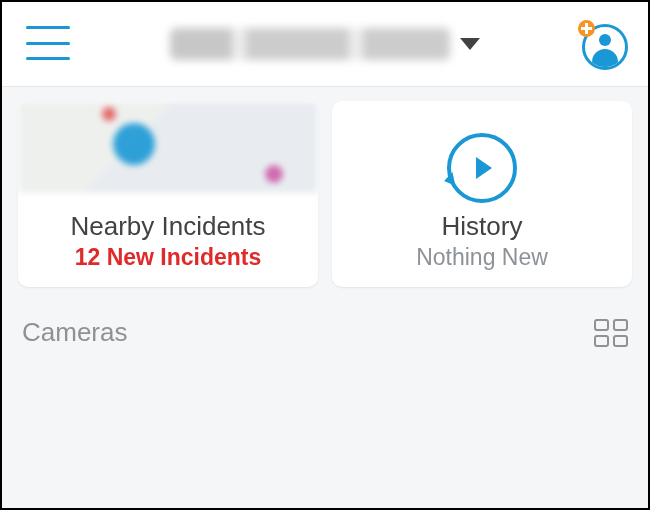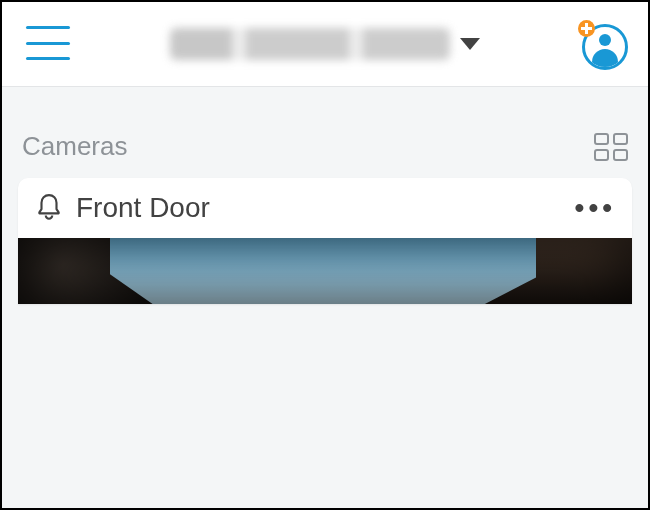--- a/index.html
+++ b/index.html
@@ -67,48 +67,47 @@
       <div class="avatar-ring">
         <div class="head"></div>
           <div class="body"></div>
       </div>
       <div class="plus-badge"></div>
     </div>
   </div>
 
   <div class="content">
 
+    <div class="cards">
+      <div class="card">
+        <div class="map-blur">
+          <div class="map-dot-red"></div>
+        </div>
+        <div class="card-title">Nearby Incidents</div>
+        <div class="card-sub sub-red">12 New Incidents</div>
+      </div>
+      <div class="card">
+        <div class="history-icon">
+          <div class="play-triangle"></div>
+        </div>
+        <div class="card-title">History</div>
+        <div class="card-sub sub-gray">Nothing New</div>
+      </div>
+    </div>
 
     <div class="section-row">
       <div class="section-title">Cameras</div>
       <div class="grid-icon">
         <span></span>
           <span></span>
           <span></span>
           <span></span>
       </div>
     </div>
 
-    <div class="camera-card">
-      <div class="camera-head">
-        <div class="bell-icon">
-          <svg viewBox="0 0 24 28">
-              <path d="M12 2c-4 0-7 3-7 7v6l-2 3v1h18v-1l-2-3V9c0-4-3-7-7-7z M9 21a3 3 0 0 0 6 0" fill="none" stroke="#424242" stroke-width="2" stroke-linejoin="round"></path>
-            </svg>
-        </div>
-        <div class="camera-name">Front Door</div>
-        <div class="dots">•••</div>
-      </div>
-      <div class="camera-preview">
-        <div class="wall-left"></div>
-        <div class="wall-right"></div>
-        <div class="sky"></div>
-        <div class="vignette"></div>
-      </div>
-    </div>
 
   </div>
 
   <div class="arrow">
     
     
   </div>
 
 </div>
 

